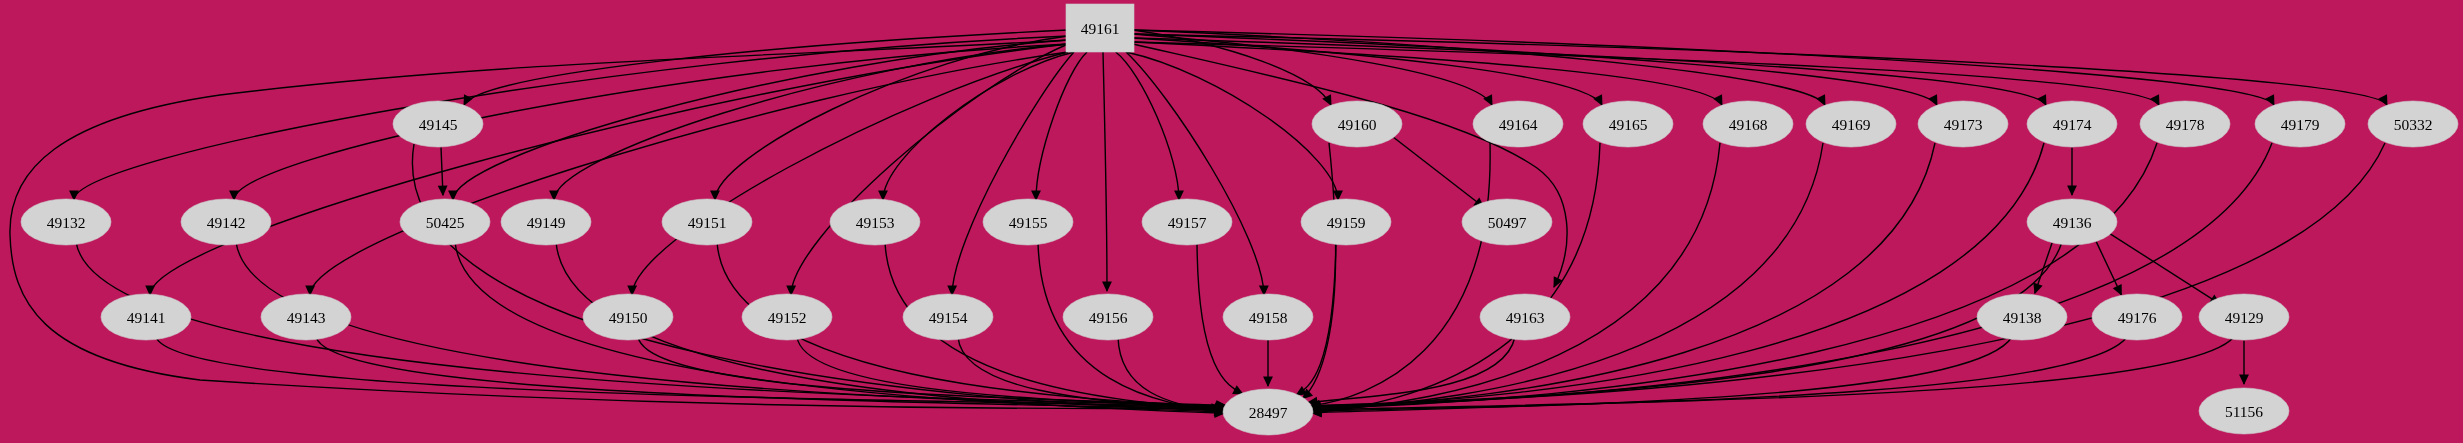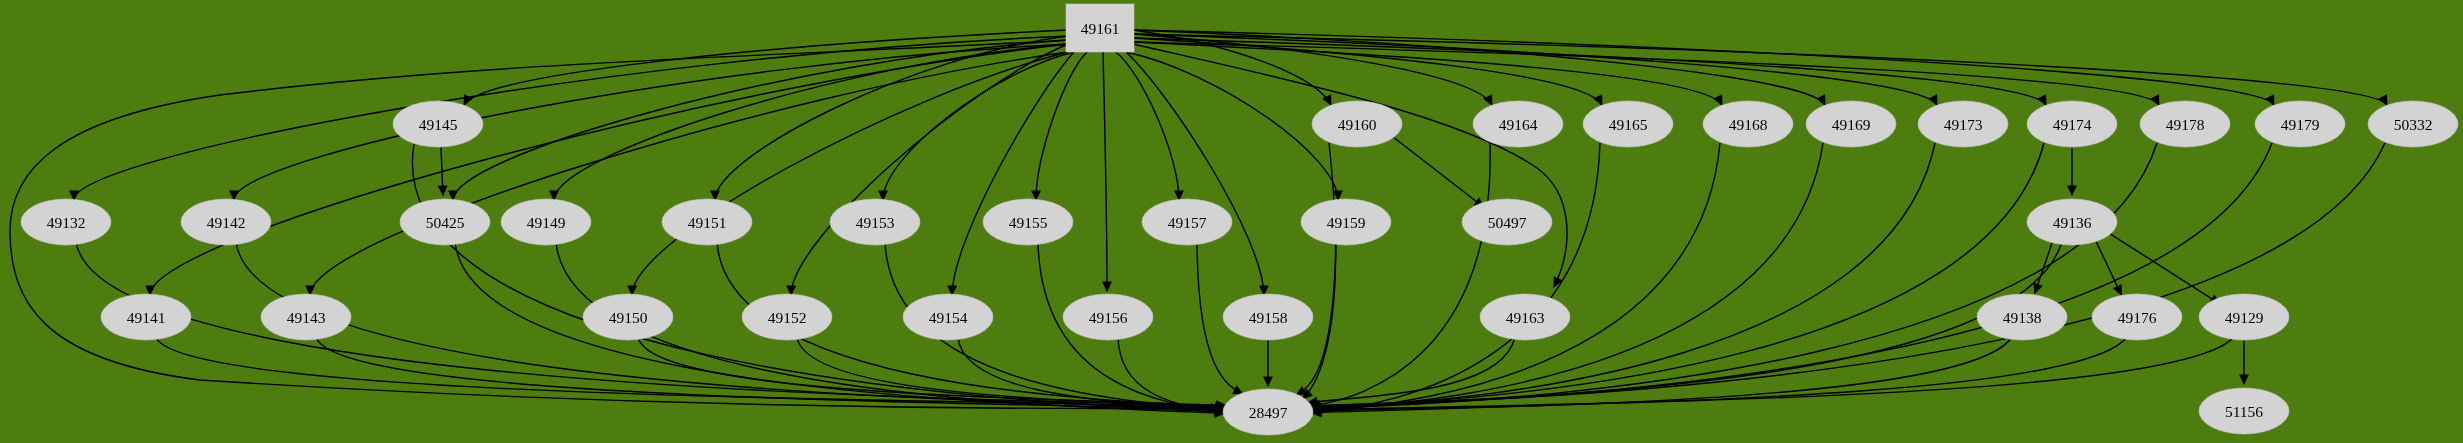--- a/index.html
+++ b/index.html
@@ -1,20 +1,20 @@
 <!DOCTYPE html>
 <html><head>
 <meta charset="utf-8">
 <style>
   html, body { margin: 0; padding: 0; background: #ffffff; }
   #stage {
     position: relative;
     width: 2463px;
     height: 443px;
-    background: #4d7c0f;
+    background: #be185d;
     font-family: "Liberation Serif", "DejaVu Serif", serif;
   }
   svg { display: block; }
   .node-label {
     font-family: "Liberation Serif", "DejaVu Serif", serif;
     font-size: 15.5px;
     fill: #000000;
     text-anchor: middle;
   }
   .edge { fill: none; stroke: #000000; stroke-width: 1.4; }

